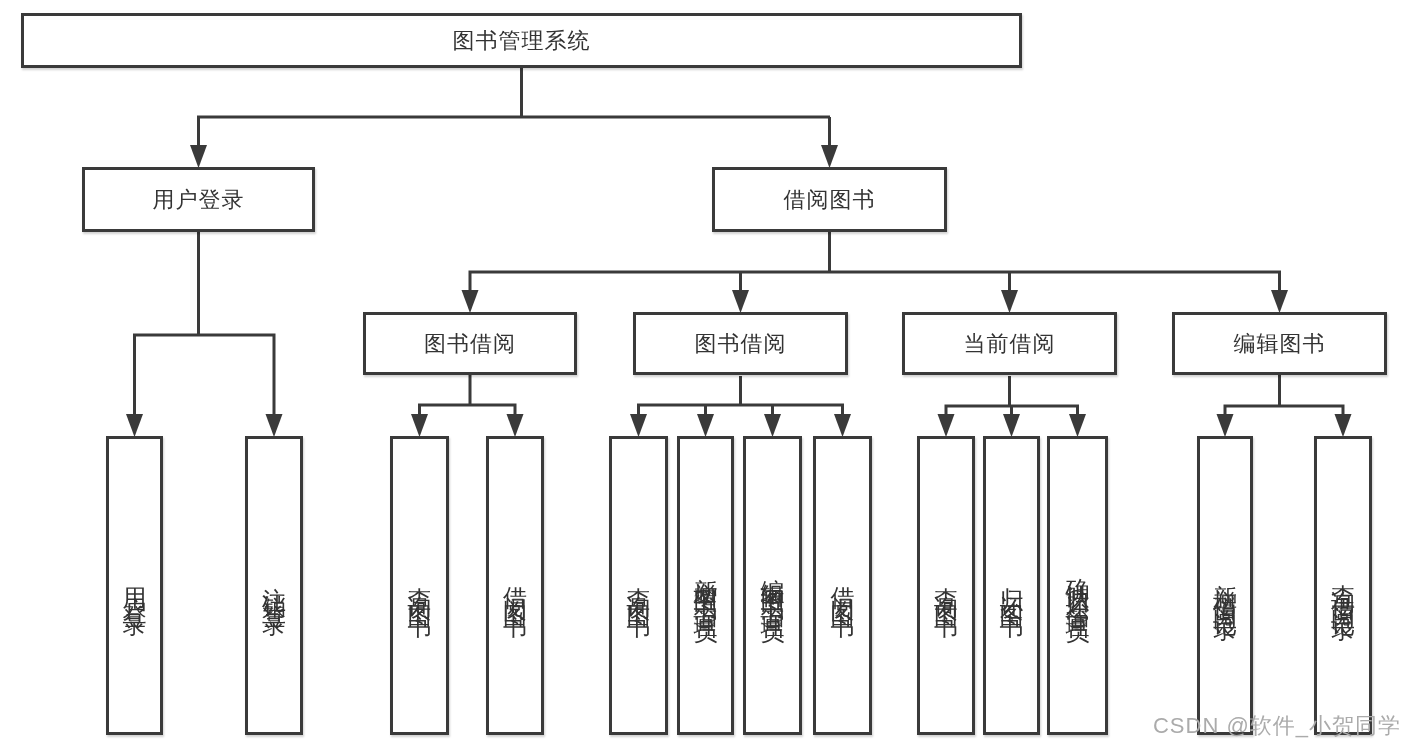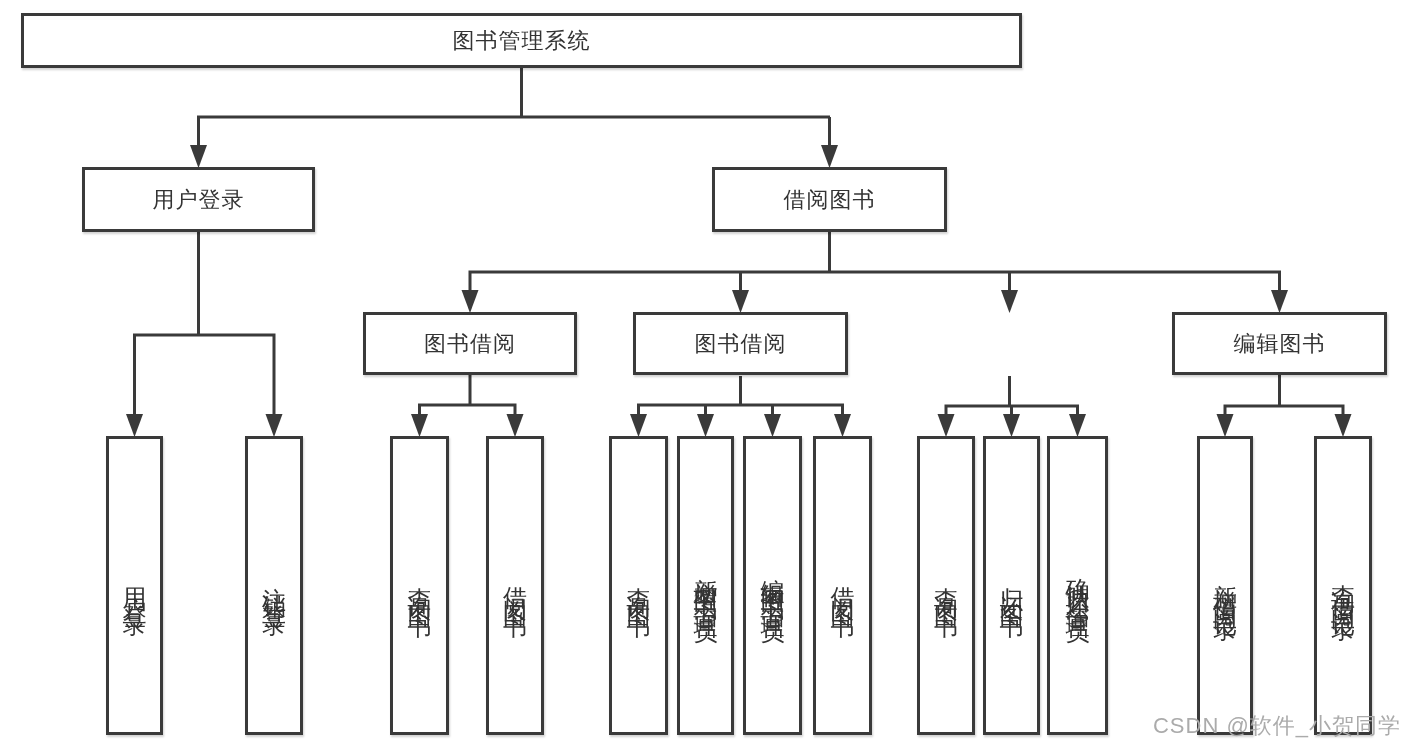--- a/index.html
+++ b/index.html
@@ -112,20 +112,23 @@
   <div class="box" style="left:712px; top:167px; width:235px; height:65px;">
     <span class="h-label">借阅图书</span>
   </div>
 
   <div class="box" style="left:363px; top:312px; width:214px; height:63px;">
     <span class="h-label">图书借阅</span>
   </div>
   <div class="box" style="left:633px; top:312px; width:215px; height:63px;">
     <span class="h-label">图书借阅</span>
   </div>
+  <div class="box" style="left:902px; top:312px; width:215px; height:63px;">
+    <span class="h-label">当前借阅</span>
+  </div>
   <div class="box" style="left:1172px; top:312px; width:215px; height:63px;">
     <span class="h-label">编辑图书</span>
   </div>
 
   <div class="box" style="left:106px; top:436px; width:57px; height:299px;">
     <span class="v-label ls-wide">用户登录</span>
   </div>
   <div class="box" style="left:245px; top:436px; width:58px; height:299px;">
     <span class="v-label ls-wide">注销登录</span>
   </div>

